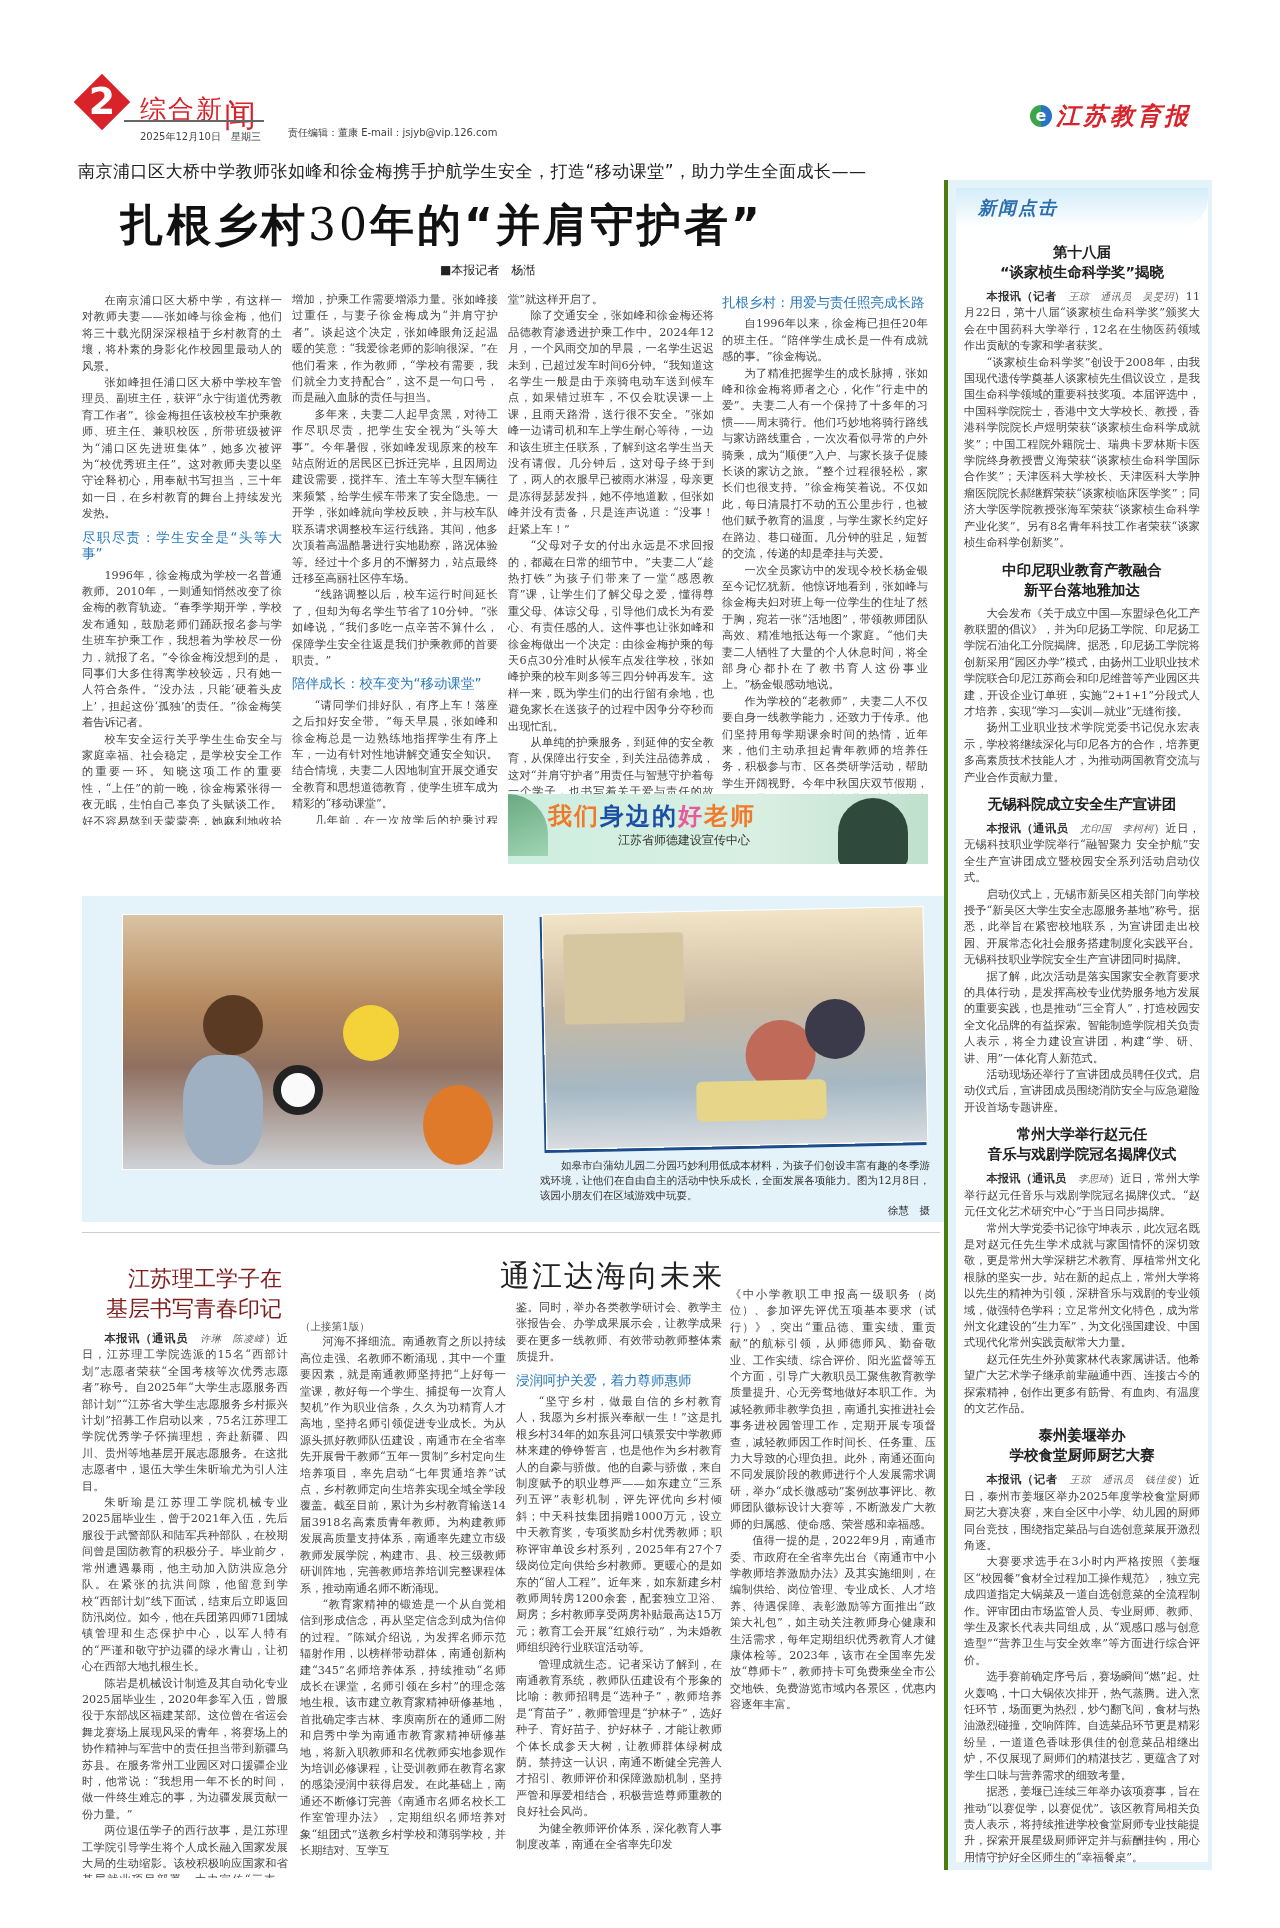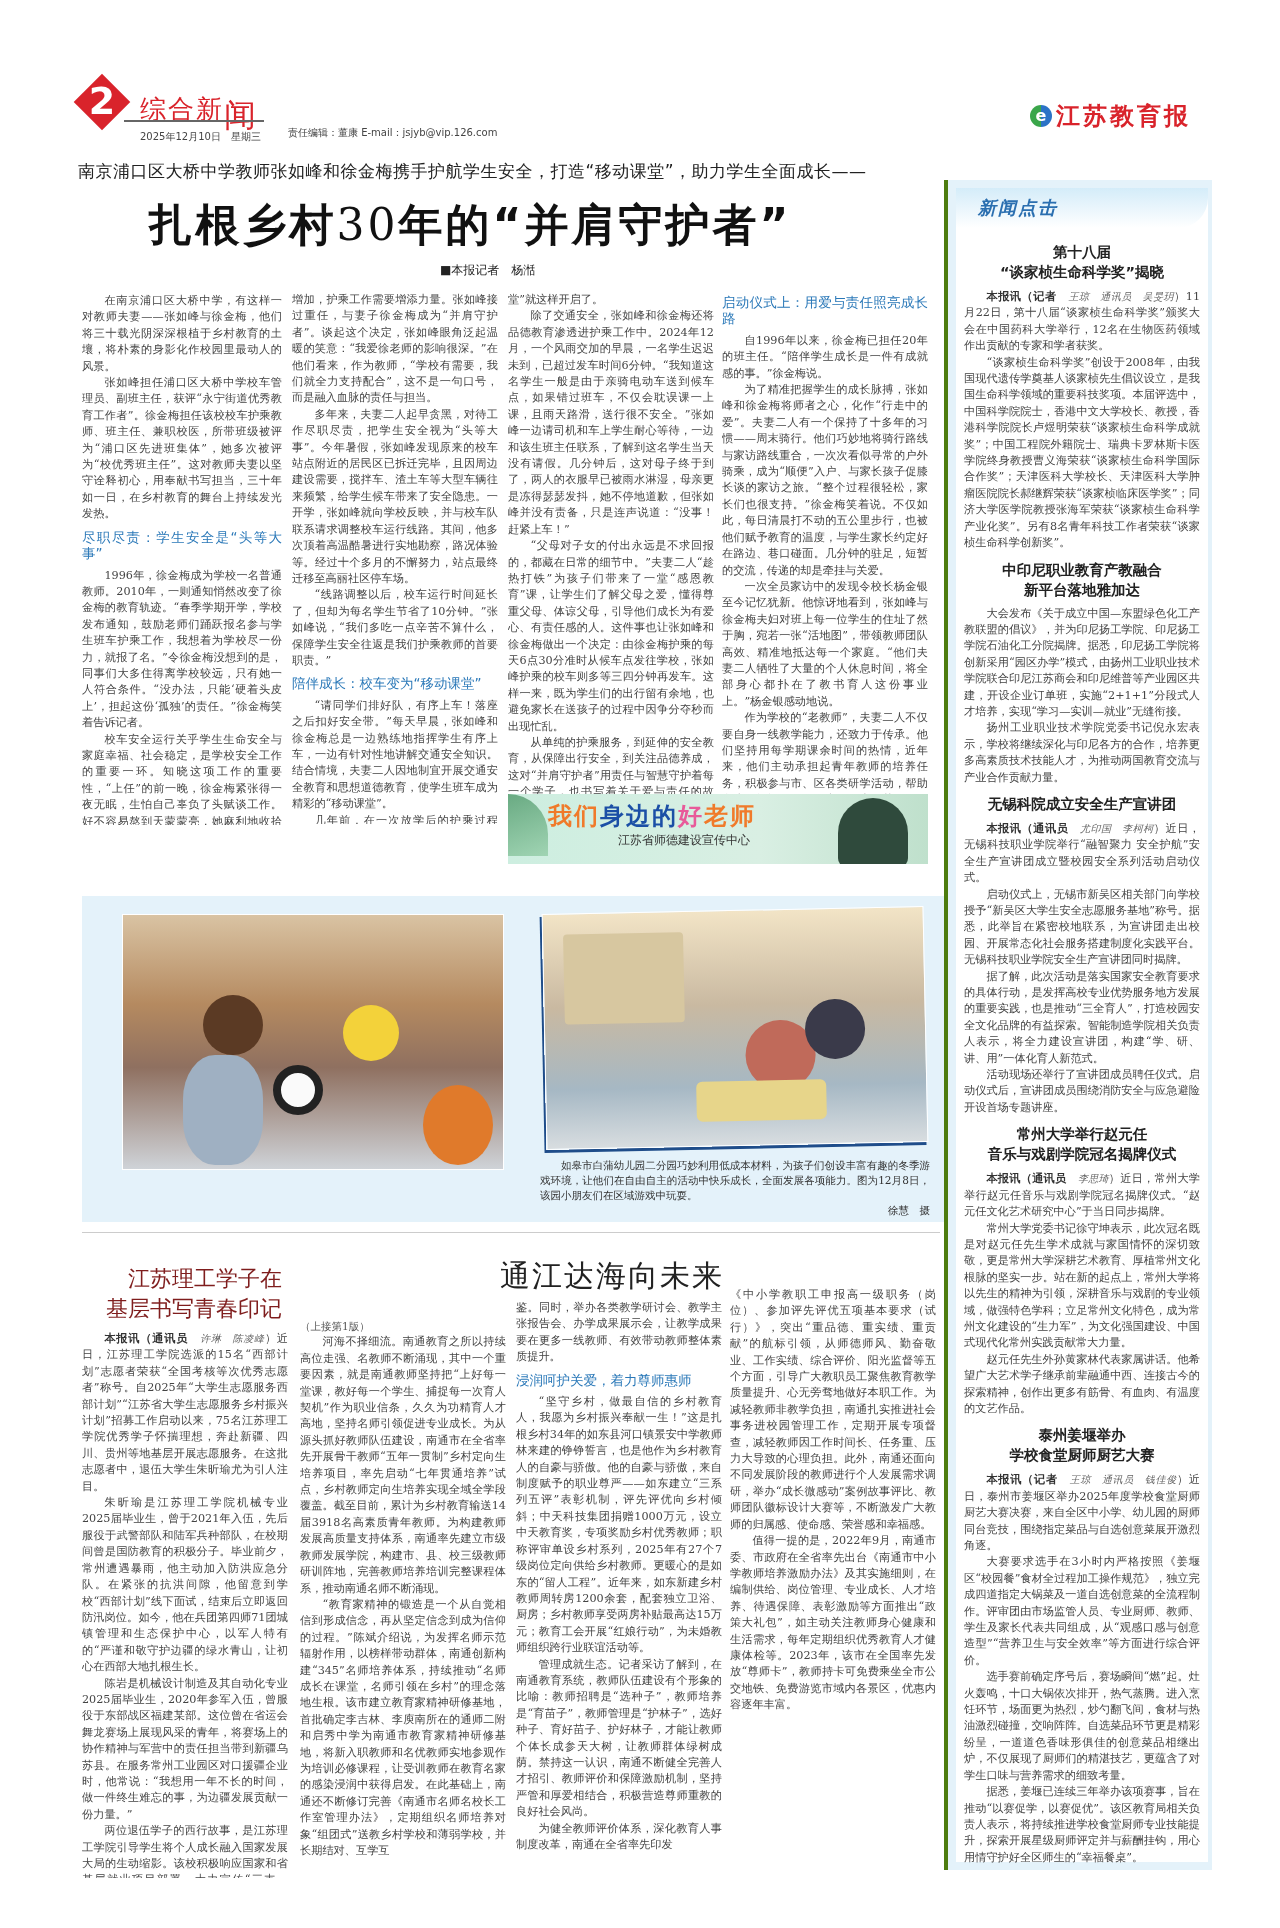--- a/index.html
+++ b/index.html
@@ -10,25 +10,25 @@
   .masthead { position: absolute; left: 0; top: 0; width: 1280px; height: 140px; }
   .page-badge { position: absolute; left: 82px; top: 82px; width: 40px; height: 40px; background: #d9232b; transform: rotate(45deg); }
   .page-num { position: absolute; left: 82px; top: 76px; width: 40px; height: 50px; color: #fff; font-family: "DejaVu Sans", sans-serif; font-weight: bold; font-size: 38px; text-align: center; line-height: 50px; }
   .section-name { position: absolute; left: 140px; top: 86px; color: #d9232b; font-family: "DejaVu Sans", sans-serif; font-size: 26px; letter-spacing: 2px; }
   .section-name .big { font-size: 32px; position: relative; top: 8px; }
   .date-frame { position: absolute; left: 124px; top: 120px; width: 140px; height: 16px; border-top: 2px solid #666; }
   .date-line { position: absolute; left: 140px; top: 130px; font-size: 10px; font-family: "DejaVu Sans", sans-serif; color: #444; }
   .editor-line { position: absolute; left: 288px; top: 126px; font-size: 10px; font-family: "DejaVu Sans", sans-serif; color: #444; }
   .brand { position: absolute; left: 1030px; top: 100px; display: flex; align-items: center; gap: 4px; }
   .brand-e { width: 22px; height: 22px; border-radius: 50%; background: conic-gradient(#2b72c6 0 50%, #3aa64a 50% 100%); color: #fff; font-weight: bold; font-family: "DejaVu Sans", sans-serif; font-size: 16px; text-align: center; line-height: 22px; }
-  .brand-name { color: #d9232b; font-size: 24px; font-family: "DejaVu Serif", serif; font-weight: bold; letter-spacing: 3px; }
+  .brand-name { color: #d9232b; font-size: 24px; font-family: "DejaVu Serif", serif; font-weight: bold; letter-spacing: 3px; font-style: italic; }
 
   
   .kicker { position: absolute; left: 78px; top: 160px; font-size: 17px; font-family: "DejaVu Sans", sans-serif; color: #222; letter-spacing: 0.5px; }
-  .headline { position: absolute; left: 120px; top: 196px; width: 700px; text-align: center; font-family: "DejaVu Sans", sans-serif; font-weight: bold; font-size: 44px; color: #111; letter-spacing: 3px; }
+  .headline { position: absolute; left: 120px; top: 196px; width: 700px; font-family: "DejaVu Sans", sans-serif; font-weight: bold; font-size: 44px; color: #111; letter-spacing: 3px; }
   .headline .num { font-family: "DejaVu Serif", serif; font-weight: normal; }
   .byline { position: absolute; left: 440px; top: 262px; font-size: 12px; font-family: "DejaVu Sans", sans-serif; color: #222; }
 
   
   .col { position: absolute; font-size: 11.2px; line-height: 16.4px; color: #444; text-align: justify; overflow: hidden; }
   .col p { text-indent: 2em; margin-bottom: 0; }
   .subhead { color: #2a78b8; font-family: "DejaVu Sans", sans-serif; font-size: 13.5px; margin: 6px 0 6px; text-indent: 0 !important; }
 
   
   .banner { position: absolute; left: 508px; top: 794px; width: 420px; height: 70px; background: linear-gradient(90deg,#cdeee0,#d9efe3 60%,#bfe0cc); overflow: hidden; }
@@ -106,21 +106,21 @@
 </div>
 
 <div class="col" style="left:508px; top:292px; width:206px; height:526px;">
   <p style="text-indent:0">堂”就这样开启了。</p>
   <p>除了交通安全，张如峰和徐金梅还将品德教育渗透进护乘工作中。2024年12月，一个风雨交加的早晨，一名学生迟迟未到，已超过发车时间6分钟。“我知道这名学生一般是由于亲骑电动车送到候车点，如果错过班车，不仅会耽误课一上课，且雨天路滑，送行很不安全。”张如峰一边请司机和车上学生耐心等待，一边和该生班主任联系，了解到这名学生当天没有请假。几分钟后，这对母子终于到了，两人的衣服早已被雨水淋湿，母亲更是冻得瑟瑟发抖，她不停地道歉，但张如峰并没有责备，只是连声说道：“没事！赶紧上车！”</p>
   <p>“父母对子女的付出永远是不求回报的，都藏在日常的细节中。”夫妻二人“趁热打铁”为孩子们带来了一堂“感恩教育”课，让学生们了解父母之爱，懂得尊重父母、体谅父母，引导他们成长为有爱心、有责任感的人。这件事也让张如峰和徐金梅做出一个决定：由徐金梅护乘的每天6点30分准时从候车点发往学校，张如峰护乘的校车则多等三四分钟再发车。这样一来，既为学生们的出行留有余地，也避免家长在送孩子的过程中因争分夺秒而出现忙乱。</p>
   <p>从单纯的护乘服务，到延伸的安全教育，从保障出行安全，到关注品德养成，这对“并肩守护者”用责任与智慧守护着每一个学子，也书写着关于爱与责任的故事。一位学生家长说：“有张老师和徐老师在，我们心里特别踏实。他们不仅陪伴孩子成长，更把校车变为了孩子们的‘第二课堂’。”</p>
 </div>
 
 <div class="col" style="left:722px; top:292px; width:206px; height:526px;">
-  <div class="subhead" style="margin-top:2px">启动仪式上：用爱与责任照亮成长路</div>
+  <div class="subhead" style="margin-top:2px">扎根乡村：用爱与责任照亮成长路</div>
   <p>自1996年以来，徐金梅已担任20年的班主任。“陪伴学生成长是一件有成就感的事。”徐金梅说。</p>
   <p>为了精准把握学生的成长脉搏，张如峰和徐金梅将师者之心，化作“行走中的爱”。夫妻二人有一个保持了十多年的习惯——周末骑行。他们巧妙地将骑行路线与家访路线重合，一次次看似寻常的户外骑乘，成为“顺便”入户、与家长孩子促膝长谈的家访之旅。“整个过程很轻松，家长们也很支持。”徐金梅笑着说。不仅如此，每日清晨打不动的五公里步行，也被他们赋予教育的温度，与学生家长约定好在路边、巷口碰面。几分钟的驻足，短暂的交流，传递的却是牵挂与关爱。</p>
   <p>一次全员家访中的发现令校长杨金银至今记忆犹新。他惊讶地看到，张如峰与徐金梅夫妇对班上每一位学生的住址了然于胸，宛若一张“活地图”，带领教师团队高效、精准地抵达每一个家庭。“他们夫妻二人牺牲了大量的个人休息时间，将全部身心都扑在了教书育人这份事业上。”杨金银感动地说。</p>
   <p>作为学校的“老教师”，夫妻二人不仅要自身一线教学能力，还致力于传承。他们坚持用每学期课余时间的热情，近年来，他们主动承担起青年教师的培养任务，积极参与市、区各类研学活动，帮助学生开阔视野。今年中秋国庆双节假期，徐金梅带领10余名学生走进银城康养老山颐养中心，为老人们送礼物、演节目，以实际行动传承“尊老敬老爱老”传统美德，助力学生全面成长。</p>
 </div>
 
 <div class="banner">
   <div class="banner-leaf"></div>
   <div class="banner-silhouette"></div>
   <div class="banner-title">

